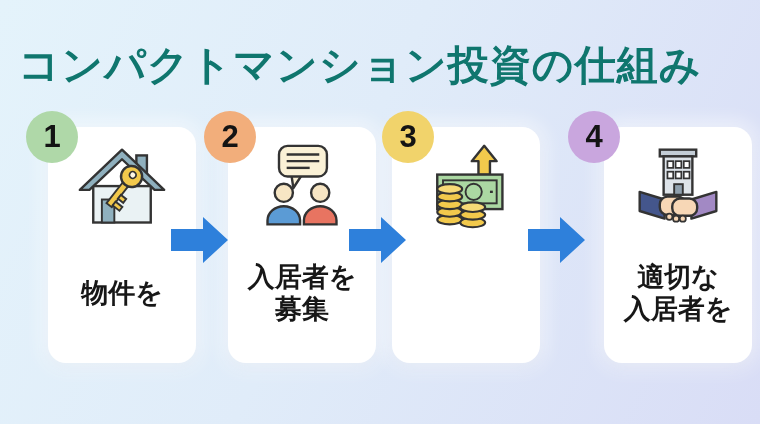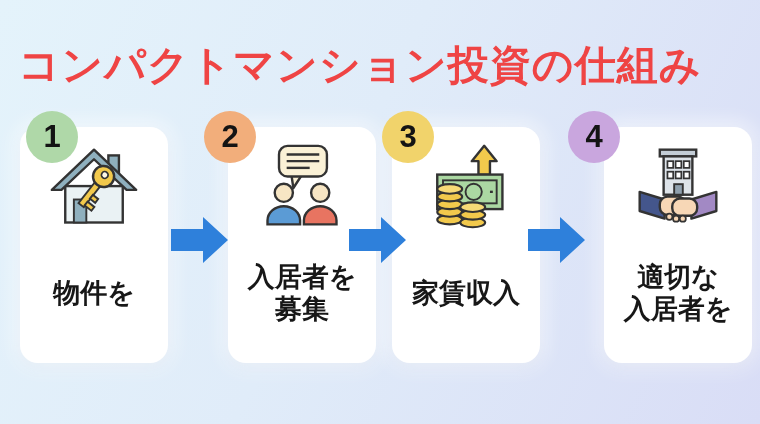--- a/index.html
+++ b/index.html
@@ -11,36 +11,36 @@
   }
   .page { position: absolute; inset: 0; }
 
   .title {
     position: absolute;
     top: 38px; left: 0; width: 720px;
     text-align: center;
     font-size: 41px;
     font-weight: 800;
     letter-spacing: 1px;
-    color: #ef4444;
+    color: #0f766e;
   }
 
   .card {
     position: absolute;
     top: 127px;
     width: 148px;
     height: 236px;
     background: #ffffff;
     border-radius: 18px;
     box-shadow: 0 0 18px 6px rgba(255,255,255,0.55), 0 4px 12px rgba(120,140,180,0.12);
     display: flex;
     flex-direction: column;
     align-items: center;
   }
-  .card-1 { left: 20px; }
+  .card-1 { left: 48px; }
   .card-2 { left: 228px; align-items: center; }
   .card-3 { left: 392px; }
   .card-4 { left: 604px; }
 
   .badge {
     position: absolute;
     top: 111px;
     width: 52px; height: 52px;
     border-radius: 50%;
     display: flex; align-items: center; justify-content: center;
@@ -162,21 +162,20 @@
           <ellipse cx="31" cy="65" rx="13" ry="5" fill="#f2c94c" stroke="#333" stroke-width="2.2"></ellipse>
           <ellipse cx="31" cy="57" rx="13" ry="5" fill="#f2c94c" stroke="#333" stroke-width="2.2"></ellipse>
           <ellipse cx="31" cy="49" rx="13" ry="5" fill="#f7da76" stroke="#333" stroke-width="2.2"></ellipse>
           <ellipse cx="55" cy="84" rx="13" ry="5" fill="#f2c94c" stroke="#333" stroke-width="2.2"></ellipse>
           <ellipse cx="55" cy="76" rx="13" ry="5" fill="#f2c94c" stroke="#333" stroke-width="2.2"></ellipse>
           <ellipse cx="55" cy="68" rx="13" ry="5" fill="#f7da76" stroke="#333" stroke-width="2.2"></ellipse>
         </g>
       </svg>
     </div>
     <div class="label">
-      <span>家賃収入</span>
     </div>
   </div>
 
   <div class="card card-4">
     <div class="icon-wrap">
       <svg viewBox="0 0 96 96">
         <rect x="29" y="8" width="38" height="7" fill="#c3cdd6" stroke="#333" stroke-width="2.5"></rect>
         <rect x="33" y="15" width="30" height="40" fill="#dde3e9" stroke="#333" stroke-width="2.5"></rect>
         <rect x="37" y="20" width="6" height="7" fill="#ffffff" stroke="#333" stroke-width="1.8"></rect>
         <rect x="45.5" y="20" width="6" height="7" fill="#ffffff" stroke="#333" stroke-width="1.8"></rect>

